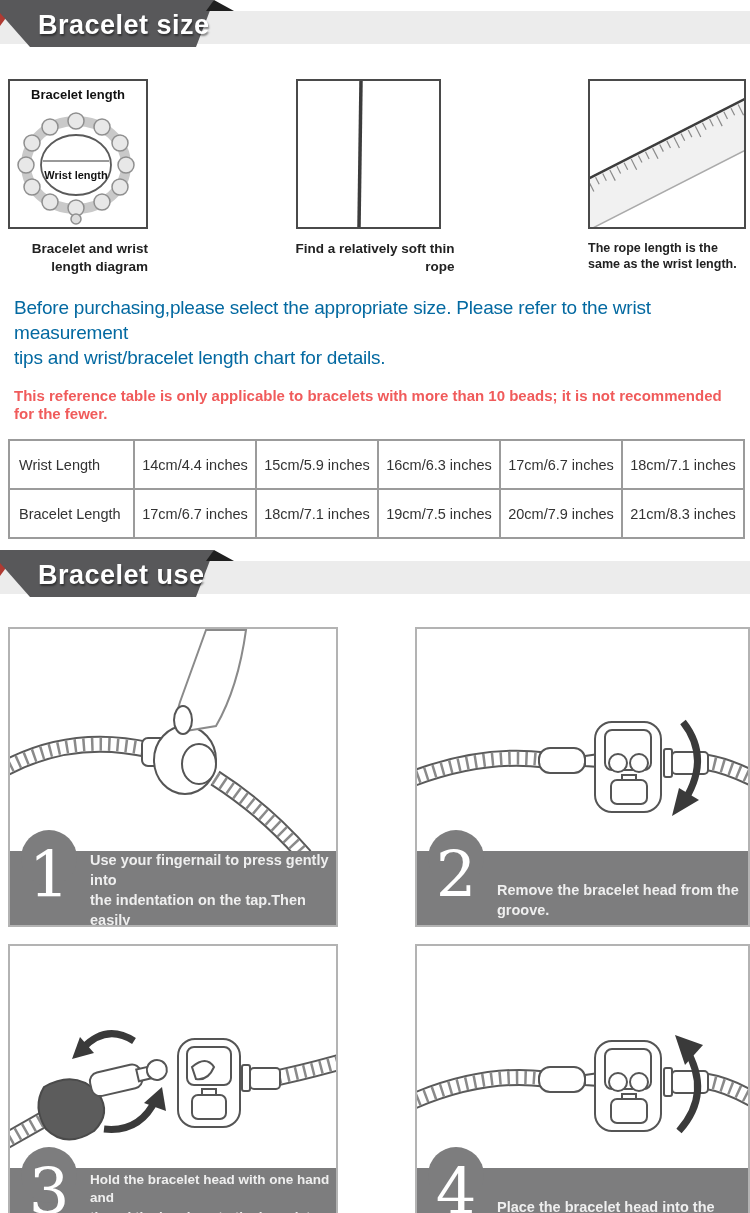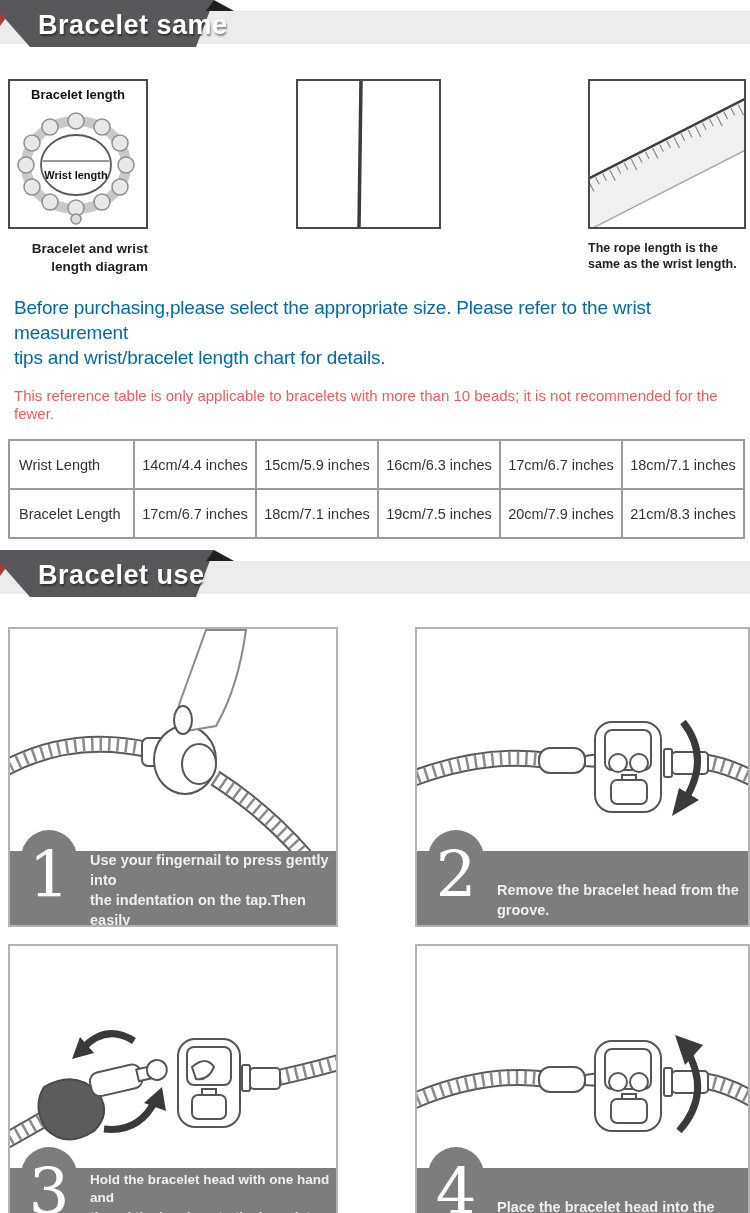--- a/index.html
+++ b/index.html
@@ -22,21 +22,21 @@
   .m-box svg{display:block;width:100%;height:100%;}
   .m-cap{font-weight:bold;color:#222;margin-top:11px;white-space:pre-line;line-height:1.3;}
   .m-cap.center{text-align:right;font-size:13.5px;}
   .m-cap.left{text-align:left;font-size:12.5px;}
   
   .intro{
     padding:20px 12px 0 14px;font-size:19px;font-weight:normal;color:#0369a1;
     line-height:1.32;white-space:pre-line;letter-spacing:-0.2px;
   }
   .note{
-    padding:17px 8px 0 14px;font-size:15px;font-weight:normal;color:#f05b5b;
+    padding:17px 8px 0 14px;font-size:15px;font-weight:bold;color:#f05b5b;
     line-height:1.2;
   }
   
   .size-table{
     border-collapse:collapse;margin:16px 5px 0 8px;width:737px;table-layout:fixed;
     font-size:14.5px;color:#333;
   }
   .size-table td{
     border:2px solid #9b9b9b;height:47px;text-align:center;padding:0 2px;
   }
@@ -78,21 +78,21 @@
 </head>
 <body>
 
 <div class="banner">
   <svg width="750" height="57" viewBox="0 0 750 57">
     <rect x="0" y="11" width="750" height="33" fill="#ececec"></rect>
     <polygon points="0,11 11,11 0,26" fill="#b03a32"></polygon>
     <polygon points="0,0 214,0 196,47 30,47 0,13" fill="#58585a"></polygon>
     <polygon points="214,0 234,11 206,11" fill="#1f1f1f"></polygon>
   </svg>
-  <div class="banner-label">Bracelet same</div>
+  <div class="banner-label">Bracelet size</div>
 </div>
 
 <div class="measure-row">
 
   <div class="m-col" style="width:140px;">
     <div class="m-box">
       <svg viewBox="0 0 136 146">
         <g>
           <ellipse cx="66" cy="84" rx="50" ry="44" fill="none" stroke="#c9c9c9" stroke-width="10"></ellipse>
           <g fill="#e8e8e8" stroke="#8f8f8f" stroke-width="1.5">
@@ -120,20 +120,21 @@
     <div class="m-cap center">Bracelet and wrist
 length diagram</div>
   </div>
 
   <div class="m-col" style="width:145px;">
     <div class="m-box">
       <svg viewBox="0 0 141 146">
         <path d="M63,0 L61,146" stroke="#3c3c3c" stroke-width="3.5" fill="none"></path>
       </svg>
     </div>
+    <div class="m-cap center" style="margin-left:-14px;margin-right:-14px;">Find a relatively soft thin rope</div>
   </div>
 
 
   <div class="m-col" style="width:158px;">
     <div class="m-box">
       <svg viewBox="0 0 142 146">
         <g transform="rotate(-27 71 80)">
           <rect x="-40" y="60" width="230" height="46" fill="#f1f1f1" stroke="#aaa" stroke-width="1.5"></rect>
           <line x1="-40" y1="60" x2="190" y2="60" stroke="#3d3d3d" stroke-width="2.5"></line>
           <g stroke="#8a8a8a" stroke-width="1.2">

